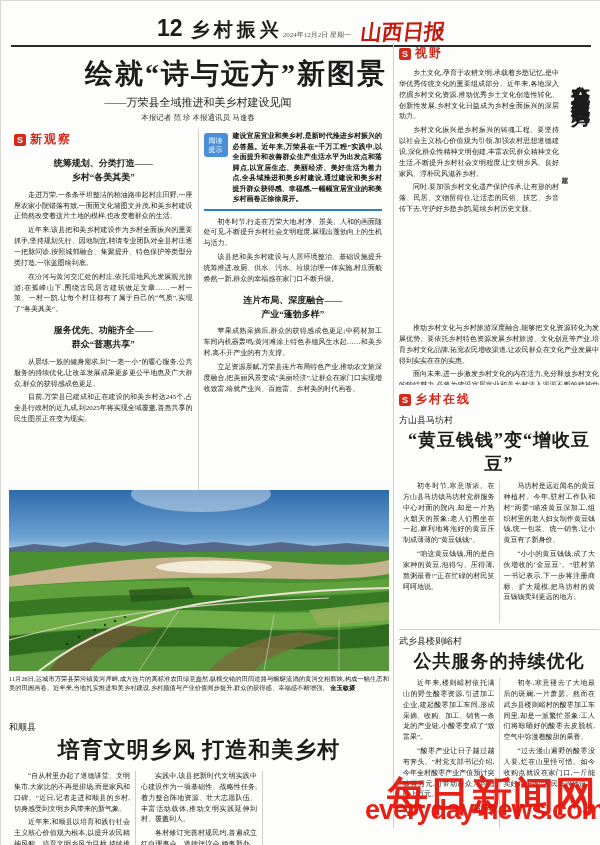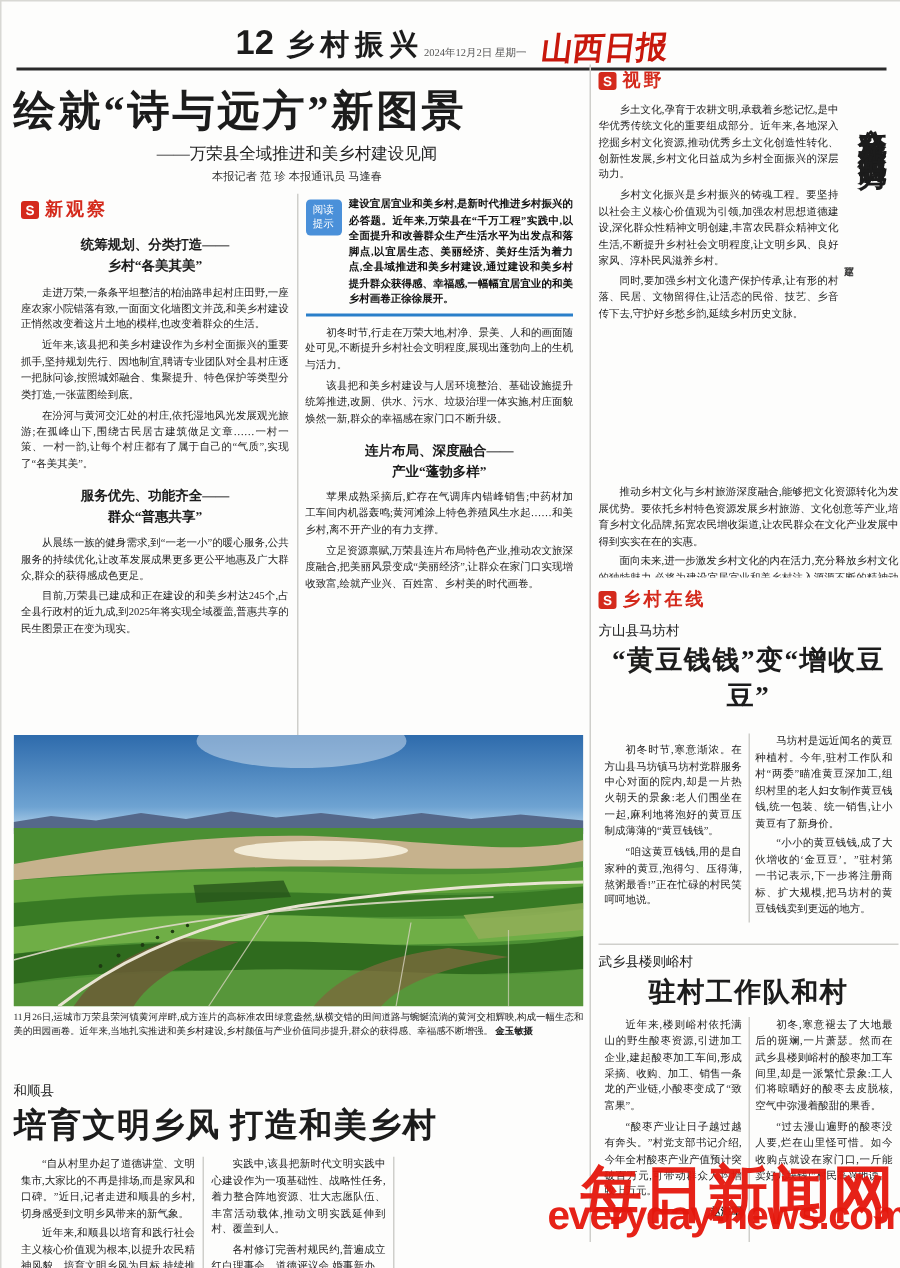--- a/index.html
+++ b/index.html
@@ -10,21 +10,21 @@
        display:flex;align-items:flex-end;justify-content:center;padding-bottom:2px;}
   .hdr-left{display:flex;align-items:baseline;gap:8px;}
   .pageno{font-family:"Liberation Sans",sans-serif;font-size:23px;font-weight:bold;}
   .secname{font-size:19px;font-weight:900;letter-spacing:4px;}
   .hdr-right{display:flex;align-items:flex-end;gap:10px;}
   .dateline{font-size:7px;color:#555;padding-bottom:3px;}
   .masthead{font-size:21px;font-weight:900;color:#c8180c;transform:skewX(-8deg) rotate(-1deg);
             letter-spacing:0px;line-height:1;}
   
   .mainblk{position:absolute;left:8px;top:46px;width:378px;}
-  .h1{font-size:28px;font-weight:900;text-align:left;letter-spacing:2px;margin:8px 0 2px;}
+  .h1{font-size:28px;font-weight:900;text-align:right;letter-spacing:2px;margin:8px 0 2px;}
   .dek{font-size:11px;text-align:center;color:#222;margin:1px 0;}
   .byline{font-size:7.5px;text-align:center;color:#333;margin:3px 0 6px;font-family:"Liberation Sans",sans-serif;}
   .twocol{display:flex;height:372px;overflow:hidden;}
   .col{flex:1;padding:0 5px;overflow:hidden;}
   .col + .col{border-left:1px solid #cfcfcb;}
   .seclabel{display:flex;align-items:center;gap:4px;margin:2px 0 6px;}
   .badge{width:12px;height:12px;background:#d42a1c;color:#fff;border-radius:2px;
          font-family:"Liberation Sans",sans-serif;font-size:9px;font-weight:bold;
          display:flex;align-items:center;justify-content:center;flex:0 0 auto;}
   .seclabel-txt{color:#d42a1c;font-size:12px;font-weight:900;letter-spacing:2px;}
@@ -38,39 +38,39 @@
   .tiprule{border-bottom:2px solid #2a7fc9;margin:4px 0 6px;}
   
   .photo{position:absolute;left:8px;top:489px;width:380px;height:181px;overflow:hidden;}
   .photo svg{display:block;width:100%;height:100%;}
   .caption{position:absolute;left:8px;top:673px;width:380px;font-size:6.3px;line-height:1.5;
            text-align:justify;color:#222;}
   .credit{font-weight:bold;white-space:nowrap;}
   
   .heshun{position:absolute;left:8px;top:720px;width:380px;height:138px;overflow:hidden;}
   .kicker{font-size:9px;color:#222;margin:0 0 1px;}
-  .h2{font-size:22px;font-weight:900;text-align:left;letter-spacing:1px;margin:1px 0 6px;}
+  .h2{font-size:22px;font-weight:900;text-align:center;letter-spacing:1px;margin:1px 0 6px;}
   .threecol{display:flex;height:96px;overflow:hidden;}
   .threecol .col{padding:0 5px;}
   
   .rightcol{position:absolute;left:392px;top:42px;width:200px;}
   .vblock{display:flex;margin-top:4px;}
   .vparas{flex:1;overflow:hidden;height:252px;padding-right:4px;}
   .vtitle-wrap{position:relative;width:36px;flex:0 0 auto;height:252px;}
   .vtitle{writing-mode:vertical-rl;font-size:19px;font-weight:900;letter-spacing:2px;
           margin:2px auto 0;line-height:1;height:100%;}
   .vauthor{position:absolute;left:-3px;top:104px;writing-mode:vertical-rl;font-size:6.5px;color:#333;}
   .fullparas{margin-top:3px;height:62px;overflow:hidden;}
   .online{margin-top:6px;}
   .h3{font-size:18px;font-weight:900;text-align:center;letter-spacing:1px;margin:1px 0 5px;}
   .twocol-s{display:flex;overflow:hidden;}
   .twocol-s .col{padding:0 4px;}
   .artdiv{border-top:1px solid #cfcfcb;margin:6px 0 5px;}
   .endauthor{font-size:7px;text-align:right;font-weight:bold;margin-top:2px;}
-  .a-cols{height:142px;align-items:center;}
+  .a-cols{height:142px;}
   .b-cols{height:150px;}
   
   .wm{position:absolute;z-index:40;color:#e5170c;font-weight:900;pointer-events:none;
       font-family:"Liberation Sans",sans-serif;opacity:.95;}
   .wm-name{left:386px;top:768px;font-size:41px;letter-spacing:1px;
            font-family:"Liberation Serif",serif;}
   .wm-url{left:364px;top:794px;font-size:27px;letter-spacing:-1px;white-space:nowrap;}
 </style>
 </head>
 <body>
@@ -127,21 +127,21 @@
         <div class="tiprule"></div>
         <div>
             <p class="para">初冬时节,行走在万荣大地,村净、景美、人和的画面随处可见,不断提升乡村社会文明程度,展现出蓬勃向上的生机与活力。</p>
             <p class="para">该县把和美乡村建设与人居环境整治、基础设施提升统筹推进,改厕、供水、污水、垃圾治理一体实施,村庄面貌焕然一新,群众的幸福感在家门口不断升级。</p>
           </div>
         <div class="subhead">
           <span>连片布局、深度融合——</span><br>
           <span>产业“蓬勃多样”</span>
         </div>
         <div>
-            <p class="para">苹果成熟采摘后,贮存在气调库内错峰销售;中药材加工车间内机器轰鸣;黄河滩涂上特色养殖风生水起……和美乡村,离不开产业的有力支撑。</p>
+            <p class="para">苹果成熟采摘后,群众的获得感成色更足;中药材加工车间内机器轰鸣;黄河滩涂上特色养殖风生水起……和美乡村,离不开产业的有力支撑。</p>
             <p class="para">立足资源禀赋,万荣县连片布局特色产业,推动农文旅深度融合,把美丽风景变成“美丽经济”,让群众在家门口实现增收致富,绘就产业兴、百姓富、乡村美的时代画卷。</p>
           </div>
       </div>
     </div>
   </div>
 
   <div class="photo">
     <svg viewBox="0 0 380 181" preserveAspectRatio="none">
       <defs>
         <linearGradient id="sky" x1="0" y1="0" x2="0" y2="1">
@@ -233,21 +233,21 @@
             <p class="para">初冬时节,寒意渐浓。在方山县马坊镇马坊村党群服务中心对面的院内,却是一片热火朝天的景象:老人们围坐在一起,麻利地将泡好的黄豆压制成薄薄的“黄豆钱钱”。</p>
             <p class="para">“咱这黄豆钱钱,用的是自家种的黄豆,泡得匀、压得薄,熬粥最香!”正在忙碌的村民笑呵呵地说。</p>
           </div>
         <div class="col">
             <p class="para">马坊村是远近闻名的黄豆种植村。今年,驻村工作队和村“两委”瞄准黄豆深加工,组织村里的老人妇女制作黄豆钱钱,统一包装、统一销售,让小黄豆有了新身价。</p>
             <p class="para">“小小的黄豆钱钱,成了大伙增收的‘金豆豆’。”驻村第一书记表示,下一步将注册商标、扩大规模,把马坊村的黄豆钱钱卖到更远的地方。</p>
           </div>
       </div>
       <div class="artdiv"></div>
       <div class="kicker">武乡县楼则峪村</div>
-      <div class="h3">驻村工作队和村</div>
+      <div class="h3">公共服务的持续优化</div>
       <div class="twocol-s b-cols">
         <div class="col">
           <div>
               <p class="para">近年来,楼则峪村依托满山的野生酸枣资源,引进加工企业,建起酸枣加工车间,形成采摘、收购、加工、销售一条龙的产业链,小酸枣变成了“致富果”。</p>
               <p class="para">“酸枣产业让日子越过越有奔头。”村党支部书记介绍,今年全村酸枣产业产值预计突破百万元,可带动群众人均增收上万元。</p>
             </div>
           <div class="endauthor">赵海军</div>
         </div>
         <div class="col">
             <p class="para">初冬,寒意褪去了大地最后的斑斓,一片萧瑟。然而在武乡县楼则峪村的酸枣加工车间里,却是一派繁忙景象:工人们将晾晒好的酸枣去皮脱核,空气中弥漫着酸甜的果香。</p>

